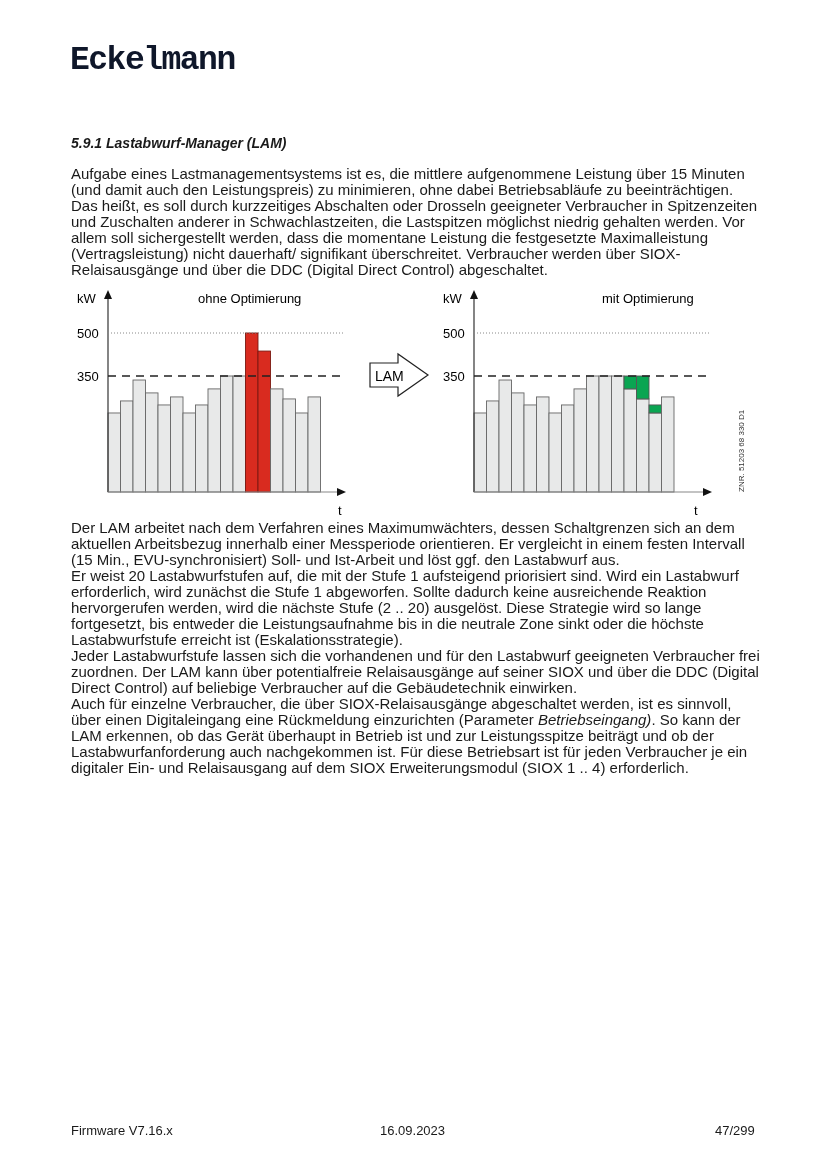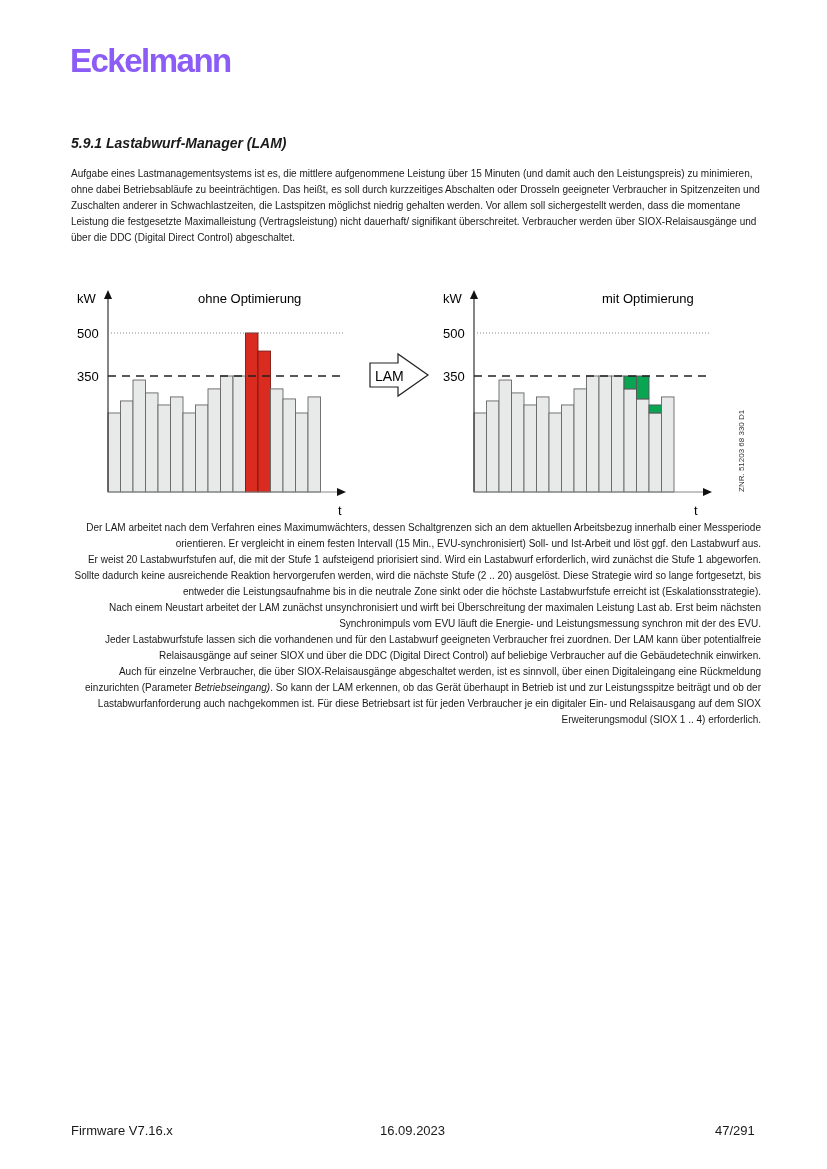--- a/index.html
+++ b/index.html
@@ -1,21 +1,21 @@
 <!DOCTYPE html>
 <html><head>
 <meta charset="utf-8">
 <style>
   html,body{margin:0;padding:0;background:#fff;}
   body{width:827px;height:1169px;position:relative;font-family:"Liberation Sans",sans-serif;color:#1a1a1a;overflow:hidden;}
-  .logo{position:absolute;left:70px;top:42px;font-family:Liberation Sans, sans-serif;font-weight:bold;font-size:33px;letter-spacing:-1.5px;color:#8b5cf6;}
+  .logo{position:absolute;left:70px;top:42px;font-family:Liberation Mono, monospace;font-weight:bold;font-size:33px;letter-spacing:-1.5px;color:#0f172a;}
   .h{position:absolute;left:71px;top:135px;font-weight:bold;font-size:14px;font-style:italic;}
-  .p{position:absolute;left:71px;width:690px;font-size:10px;line-height:16px;}
+  .p{position:absolute;left:71px;width:690px;font-size:15px;line-height:16px;}
   .p1{top:166px;}
-  .p2{top:520px;text-align:right;}
+  .p2{top:520px;}
   .foot{position:absolute;top:1123px;font-size:13px;}
   .chart{position:absolute;top:285px;}
   .znr{position:absolute;left:737px;top:492px;transform:rotate(-90deg);transform-origin:0 0;font-size:8px;color:#333;white-space:nowrap;}
 </style>
 </head>
 <body>
 
 <div class="logo">Eckelmann</div>
 <div class="h">5.9.1  Lastabwurf-Manager (LAM)</div>
 <div class="p p1">Aufgabe eines Lastmanagementsystems ist es, die mittlere aufgenommene Leistung über 15 Minuten (und damit auch den Leistungspreis) zu minimieren, ohne dabei Betriebsabläufe zu beeinträchtigen. Das heißt, es soll durch kurzzeitiges Abschalten oder Drosseln geeigneter Verbraucher in Spitzenzeiten und Zuschalten anderer in Schwachlastzeiten, die Lastspitzen möglichst niedrig gehalten werden. Vor allem soll sichergestellt werden, dass die momentane Leistung die festgesetzte Maximalleistung (Vertragsleistung) nicht dauerhaft/ signifikant überschreitet. Verbraucher werden über SIOX-Relaisausgänge und über die DDC (Digital Direct Control) abgeschaltet.</div>
@@ -91,20 +91,19 @@
   <text x="7" y="53" font-size="13" font-family="Liberation Sans, sans-serif" class="b">500</text>
   <text x="7" y="96" font-size="13" font-family="Liberation Sans, sans-serif" class="b">350</text>
   <text x="258" y="230" font-size="13" font-family="Liberation Sans, sans-serif" class="b">t</text>
 </svg>
 
 <div class="znr">ZNR. 51203 68 330 D1</div>
 
 <div class="p p2">
   <div>Der LAM arbeitet nach dem Verfahren eines Maximumwächters, dessen Schaltgrenzen sich an dem aktuellen Arbeitsbezug innerhalb einer Messperiode orientieren. Er vergleicht in einem festen Intervall (15 Min., EVU-synchronisiert) Soll- und Ist-Arbeit und löst ggf. den Lastabwurf aus.</div>
   <div>Er weist 20 Lastabwurfstufen auf, die mit der Stufe 1 aufsteigend priorisiert sind. Wird ein Lastabwurf erforderlich, wird zunächst die Stufe 1 abgeworfen. Sollte dadurch keine ausreichende Reaktion hervorgerufen werden, wird die nächste Stufe (2 .. 20) ausgelöst. Diese Strategie wird so lange fortgesetzt, bis entweder die Leistungsaufnahme bis in die neutrale Zone sinkt oder die höchste Lastabwurfstufe erreicht ist (Eskalationsstrategie).</div>
-  <div>Nach einem Neustart arbeitet der LAM zunächst unsynchronisiert und wirft bei Überschreitung der maximalen Leistung Last ab. Erst beim nächsten Synchronimpuls vom EVU läuft die Energie- und Leistungsmessung synchron mit der des EVU.</div>
   <div>Jeder Lastabwurfstufe lassen sich die vorhandenen und für den Lastabwurf geeigneten Verbraucher frei zuordnen. Der LAM kann über potentialfreie Relaisausgänge auf seiner SIOX und über die DDC (Digital Direct Control) auf beliebige Verbraucher auf die Gebäudetechnik einwirken.</div>
   <div><span>Auch für einzelne Verbraucher, die über SIOX-Relaisausgänge abgeschaltet werden, ist es sinnvoll, über einen Digitaleingang eine Rückmeldung einzurichten (Parameter </span><i>Betriebseingang)</i><span>. So kann der LAM erkennen, ob das Gerät überhaupt in Betrieb ist und zur Leistungsspitze beiträgt und ob der Lastabwurfanforderung auch nachgekommen ist. Für diese Betriebsart ist für jeden Verbraucher je ein digitaler Ein- und Relaisausgang auf dem SIOX Erweiterungsmodul (SIOX 1 .. 4) erforderlich.</span></div>
 </div>
 
 <div class="foot" style="left:71px">Firmware V7.16.x</div>
 <div class="foot" style="left:380px">16.09.2023</div>
-<div class="foot" style="left:715px">47/291</div>
+<div class="foot" style="left:715px">47/299</div>
 
 </body></html>

